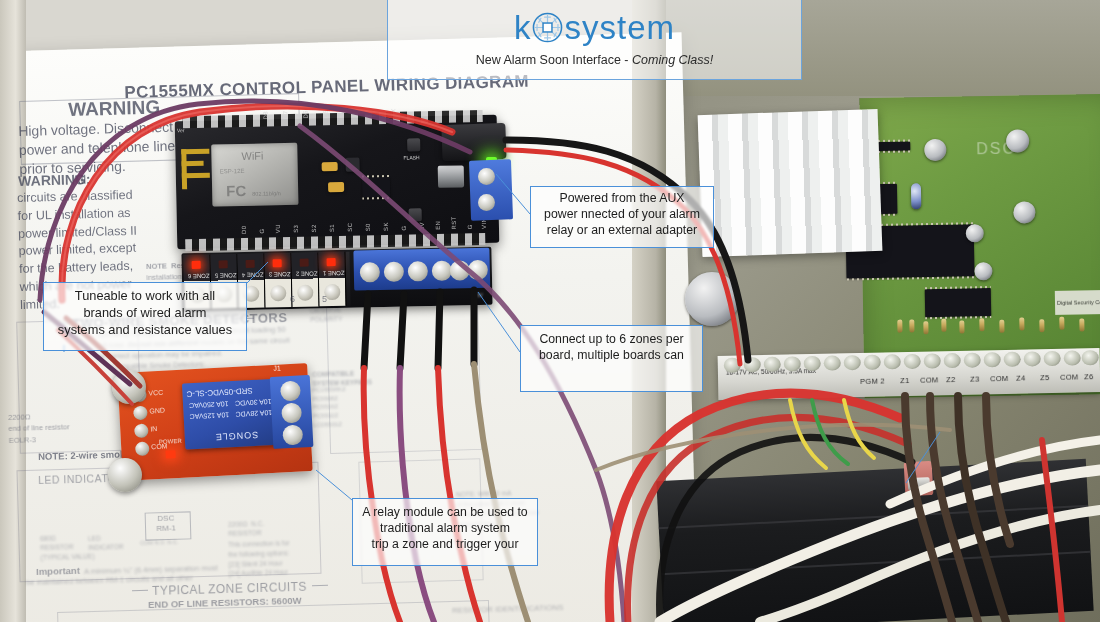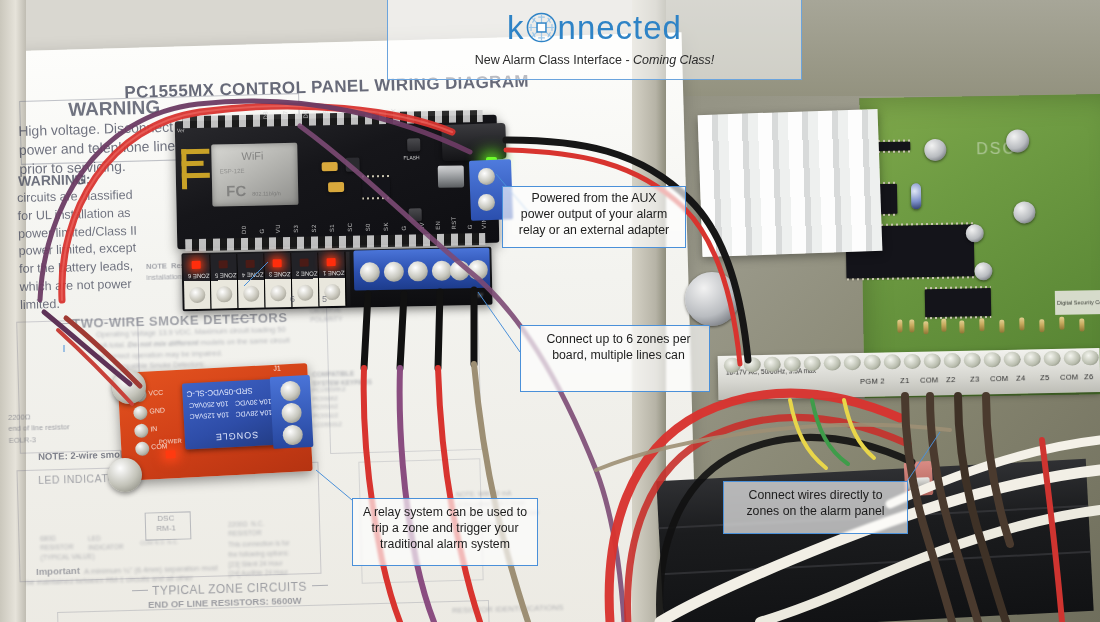--- a/index.html
+++ b/index.html
@@ -522,42 +522,43 @@
 
   <svg class="wires" width="1100" height="622" viewBox="0 0 1100 622">
     <line x1="530" y1="214" x2="496" y2="174" stroke="#4a90d9" stroke-width="1"></line>
     <line x1="520" y1="352" x2="478" y2="292" stroke="#4a90d9" stroke-width="1"></line>
     <line x1="244" y1="286" x2="268" y2="262" stroke="#4a90d9" stroke-width="1"></line>
     <line x1="64" y1="345" x2="64" y2="352" stroke="#4a90d9" stroke-width="1"></line>
     <line x1="352" y1="500" x2="316" y2="470" stroke="#4a90d9" stroke-width="1"></line>
     <line x1="906" y1="483" x2="940" y2="432" stroke="#4a90d9" stroke-width="1"></line>
   </svg>
 
-  <div class="callout" style="left:502px;top:186px;width:182px;height:57px;padding-top:3px;font-size:12.3px;">
+  <div class="callout" style="left:530px;top:186px;width:182px;height:57px;padding-top:3px;font-size:12.3px;">
     <span>Powered from the AUX</span>
-    <span>power output of your alarm</span>
+    <span>power nnected of your alarm</span>
     <span>relay or an external adapter</span>
   </div>
 
-  <div class="callout" style="left:520px;top:325px;width:181px;height:60px;padding-top:5px;font-size:12.3px;padding-left:7px;">
+  <div class="callout" style="left:520px;top:325px;width:181px;height:60px;padding-top:5px;font-size:12.3px;">
     <span>Connect up to 6 zones per</span>
-    <span>board, multiple lines can</span>
+    <span>board, multiple boards can</span>
   </div>
 
+  <div class="callout" style="left:43px;top:282px;width:202px;height:62px;padding-top:5px;font-size:12.8px;">
+    <span>Tuneable to work with all</span>
+    <span>brands of wired alarm</span>
+    <span>systems and resistance values</span>
+  </div>
 
   <div class="callout" style="left:352px;top:498px;width:184px;height:61px;padding-top:5px;font-size:12.3px;">
-    <span>A relay system can be used to</span>
+    <span>A relay module can be used to</span>
+    <span>traditional alarm system</span>
     <span>trip a zone and trigger your</span>
-    <span>traditional alarm system</span>
   </div>
 
-  <div class="callout" style="left:723px;top:481px;width:183px;height:46px;padding-top:5px;font-size:12.3px;">
-    <span>Connect wires directly to</span>
-    <span>zones on the alarm panel</span>
-  </div>
 
   <div class="banner">
     <div class="logo">
       <span class="word">k</span>
       <span class="mark">
         <svg width="31" height="31" viewBox="0 0 32 32" aria-hidden="true">
           <circle cx="16" cy="16" r="14.5" fill="none" stroke="#2e83c6" stroke-width="1.6"></circle>
           <g stroke="#9dc7e8" stroke-width="1.25" stroke-linecap="round">
             <line x1="16" y1="3" x2="16" y2="29"></line>
             <line x1="3" y1="16" x2="29" y2="16"></line>
@@ -568,20 +569,20 @@
             <line x1="5.2" y1="13" x2="5.2" y2="19"></line>
             <line x1="26.8" y1="13" x2="26.8" y2="19"></line>
             <line x1="9.2" y1="6.4" x2="7.0" y2="10.6"></line>
             <line x1="22.8" y1="25.6" x2="25.0" y2="21.4"></line>
             <line x1="22.8" y1="6.4" x2="25.0" y2="10.6"></line>
             <line x1="9.2" y1="25.6" x2="7.0" y2="21.4"></line>
           </g>
           <rect x="11.4" y="11.4" width="9.2" height="9.2" fill="#ffffff" stroke="#2e83c6" stroke-width="1.5"></rect>
         </svg>
       </span>
-      <span class="word">nnected</span>
+      <span class="word">system</span>
     </div>
     <div class="tag">
-      <span style="display:inline">New Alarm Class Interface - </span><i style="display:inline">Coming Class!</i>
+      <span style="display:inline">New Alarm Soon Interface - </span><i style="display:inline">Coming Class!</i>
     </div>
   </div>
 
 </div>
 
 </body></html>

